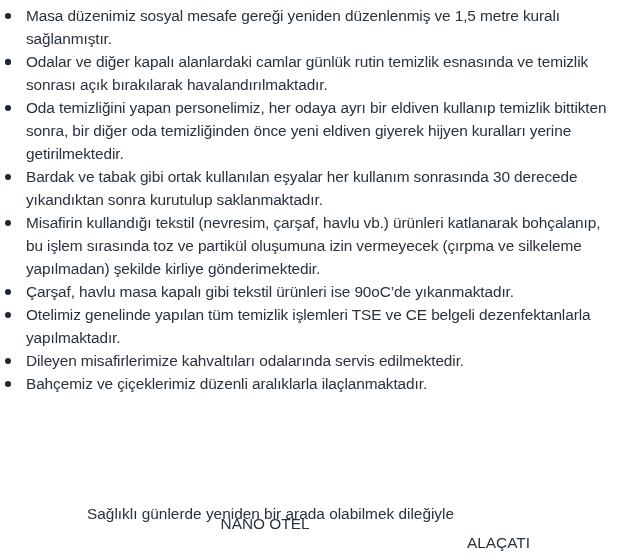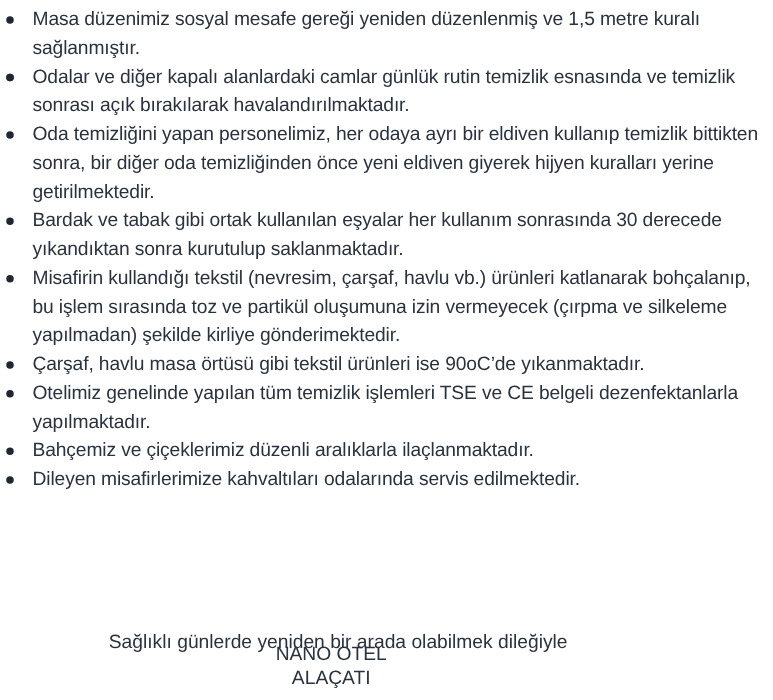--- a/index.html
+++ b/index.html
@@ -56,35 +56,35 @@
     }
     .signature {
       position: absolute;
       left: 0;
       width: 530px;
       text-align: center;
       font-size: 15.4px;
       line-height: 19px;
     }
     .sig1 { top: 514px; }
-    .sig2 { top: 533px; }
+    .sig2 { top: 533px; text-align: right; }
   </style>
 </head>
 <body>
 
 <div class="doc">
   <ul class="rules">
     <li><span class="bullet"></span><span>Masa düzenimiz sosyal mesafe gereği yeniden düzenlenmiş ve 1,5 metre kuralı sağlanmıştır.</span></li>
     <li><span class="bullet"></span></li>
     <li><span class="bullet"></span><span>Odalar ve diğer kapalı alanlardaki camlar günlük rutin temizlik esnasında ve temizlik sonrası açık bırakılarak havalandırılmaktadır.</span></li>
     <li><span class="bullet"></span><span>Oda temizliğini yapan personelimiz, her odaya ayrı bir eldiven kullanıp temizlik bittikten sonra, bir diğer oda temizliğinden önce yeni eldiven giyerek hijyen kuralları yerine getirilmektedir.</span></li>
     <li><span class="bullet"></span><span>Bardak ve tabak gibi ortak kullanılan eşyalar her kullanım sonrasında 30 derecede yıkandıktan sonra kurutulup saklanmaktadır.</span></li>
     <li><span class="bullet"></span><span>Misafirin kullandığı tekstil (nevresim, çarşaf, havlu vb.) ürünleri katlanarak bohçalanıp, bu işlem sırasında toz ve partikül oluşumuna izin vermeyecek (çırpma ve silkeleme yapılmadan) şekilde kirliye gönderimektedir.</span></li>
-    <li><span class="bullet"></span><span>Çarşaf, havlu masa örtüsü gibi tekstil ürünleri ise 90oC’de yıkanmaktadır.</span></li>
+    <li><span class="bullet"></span><span>Çarşaf, havlu masa kapalı gibi tekstil ürünleri ise 90oC’de yıkanmaktadır.</span></li>
     <li><span class="bullet"></span><span>Otelimiz genelinde yapılan tüm temizlik işlemleri TSE ve CE belgeli dezenfektanlarla yapılmaktadır.</span></li>
+    <li><span class="bullet"></span><span>Dileyen misafirlerimize kahvaltıları odalarında servis edilmektedir.</span></li>
     <li><span class="bullet"></span><span>Bahçemiz ve çiçeklerimiz düzenli aralıklarla ilaçlanmaktadır.</span></li>
-    <li><span class="bullet"></span><span>Dileyen misafirlerimize kahvaltıları odalarında servis edilmektedir.</span></li>
   </ul>
 
   <div class="closing">Sağlıklı günlerde yeniden bir arada olabilmek dileğiyle</div>
   <div class="signature sig1">NANO OTEL</div>
   <div class="signature sig2">ALAÇATI</div>
 </div>
 
 </body></html>

